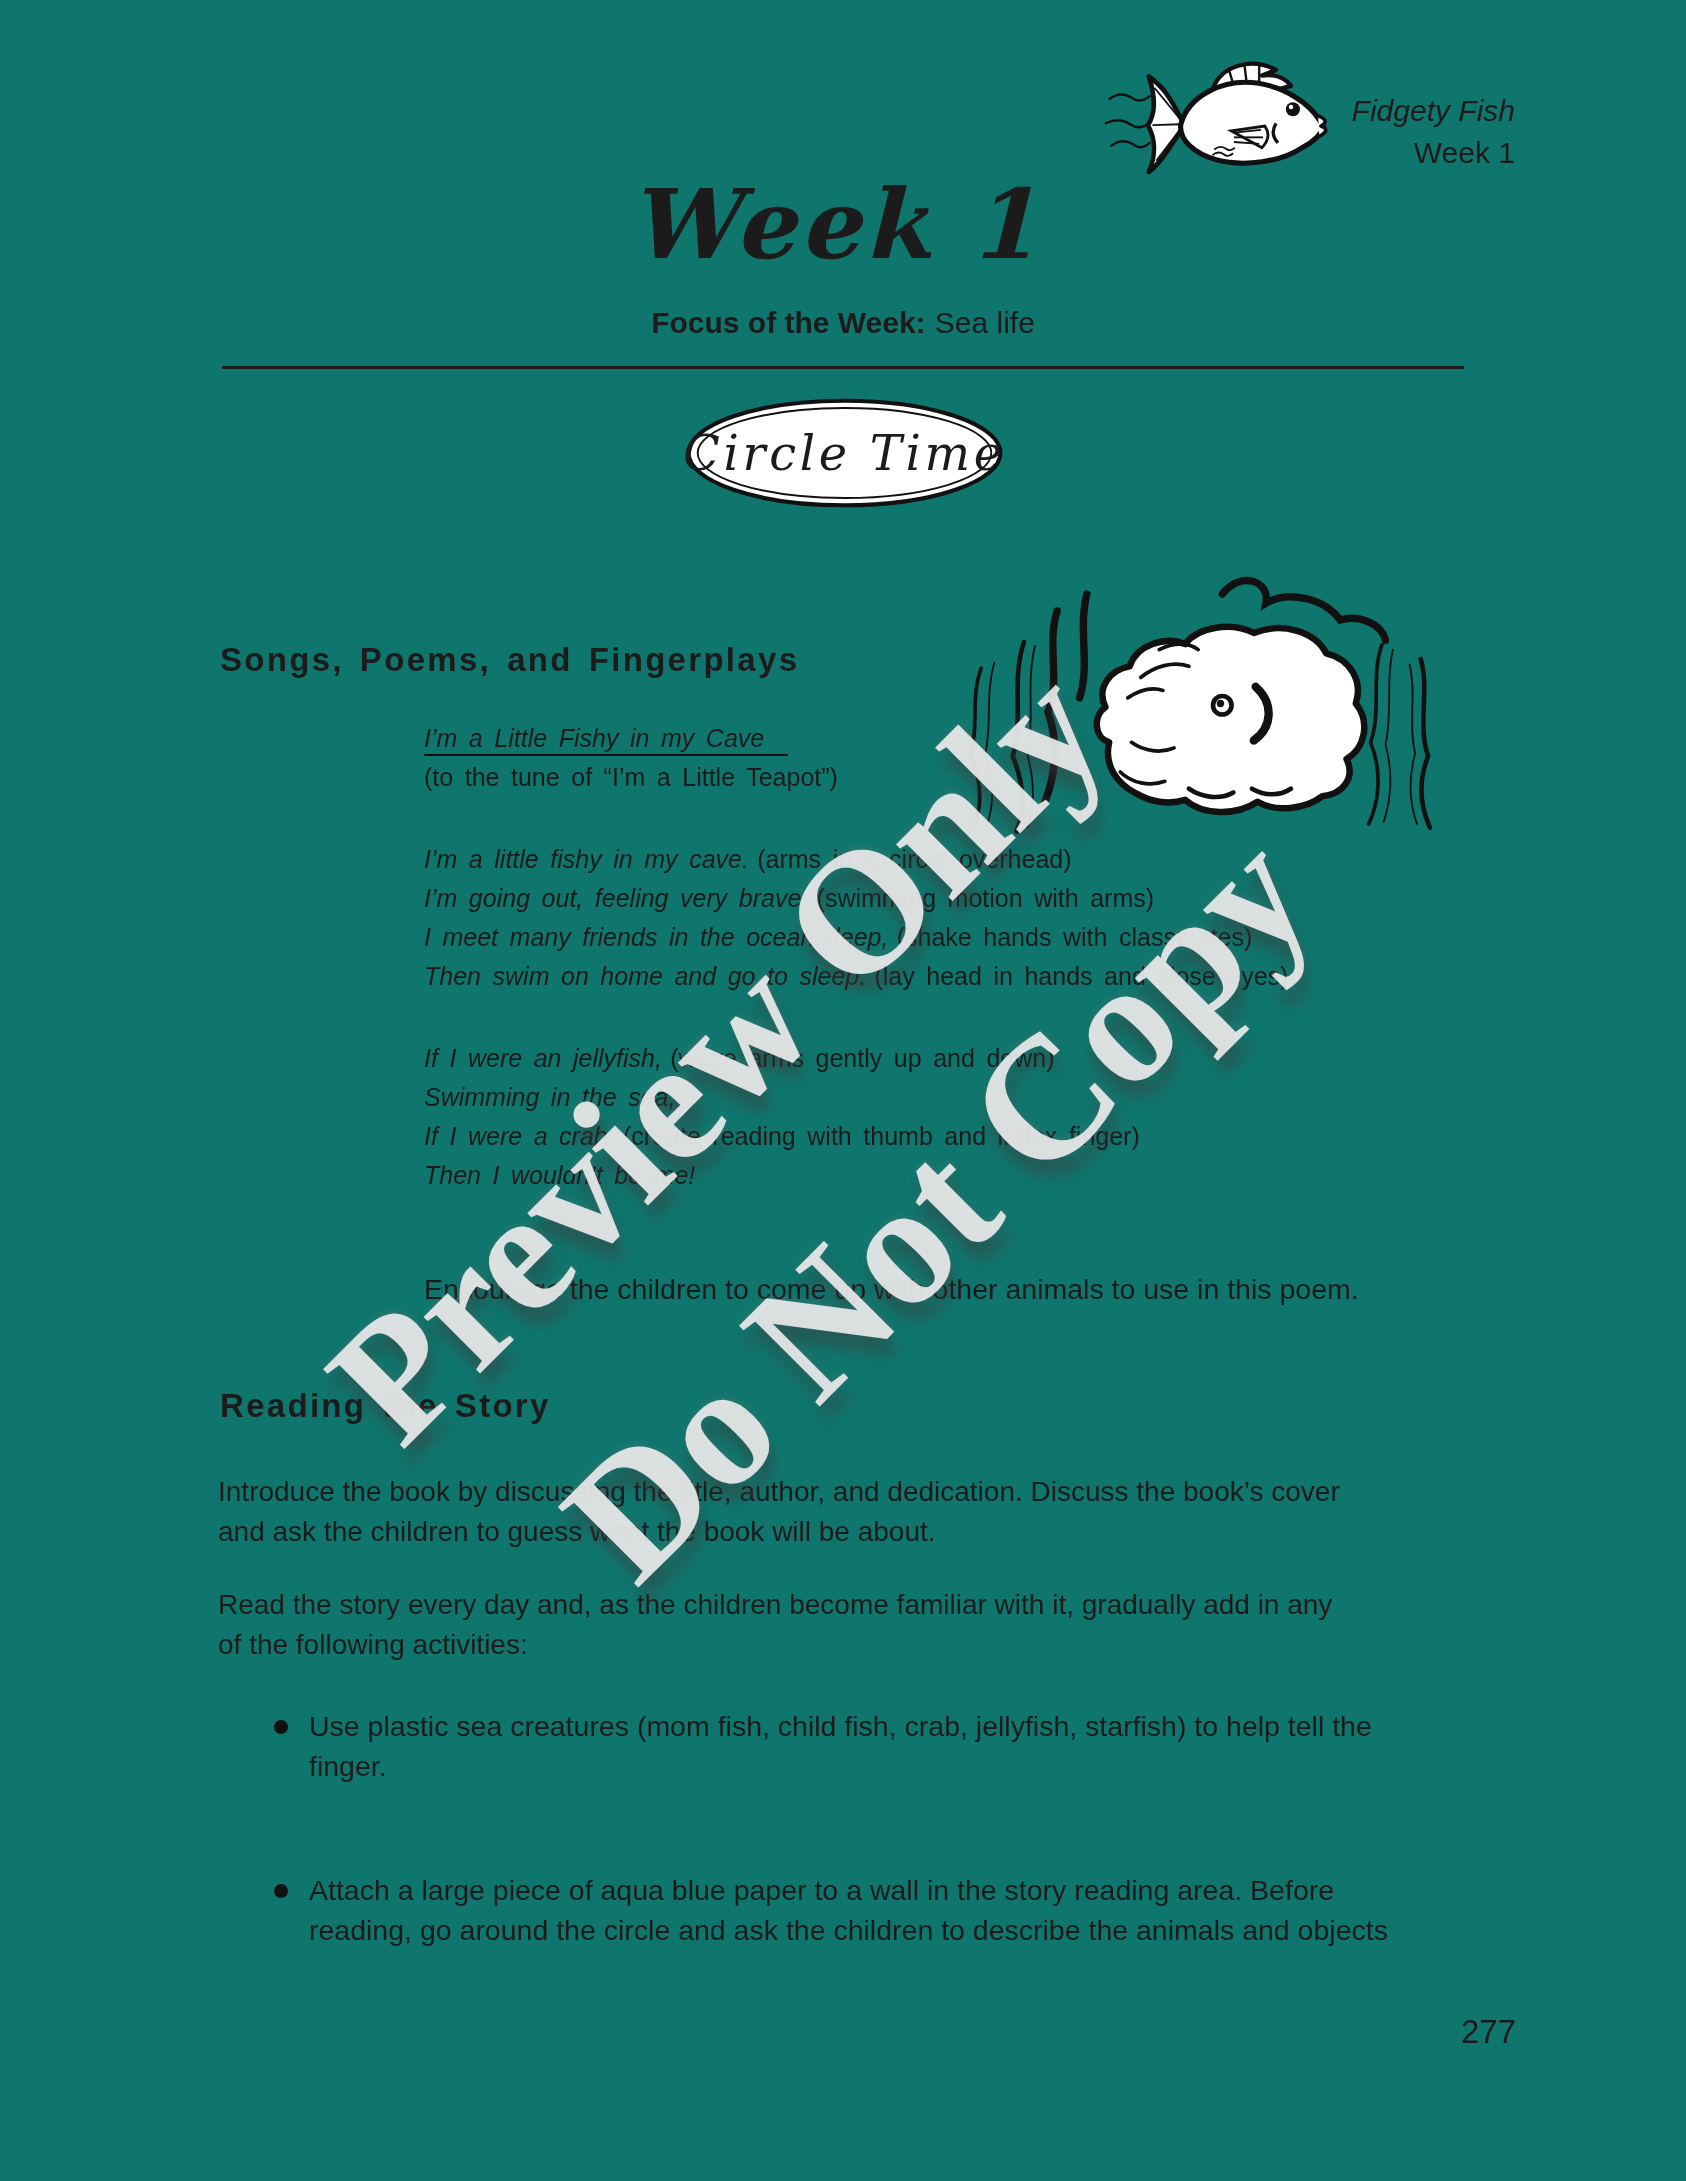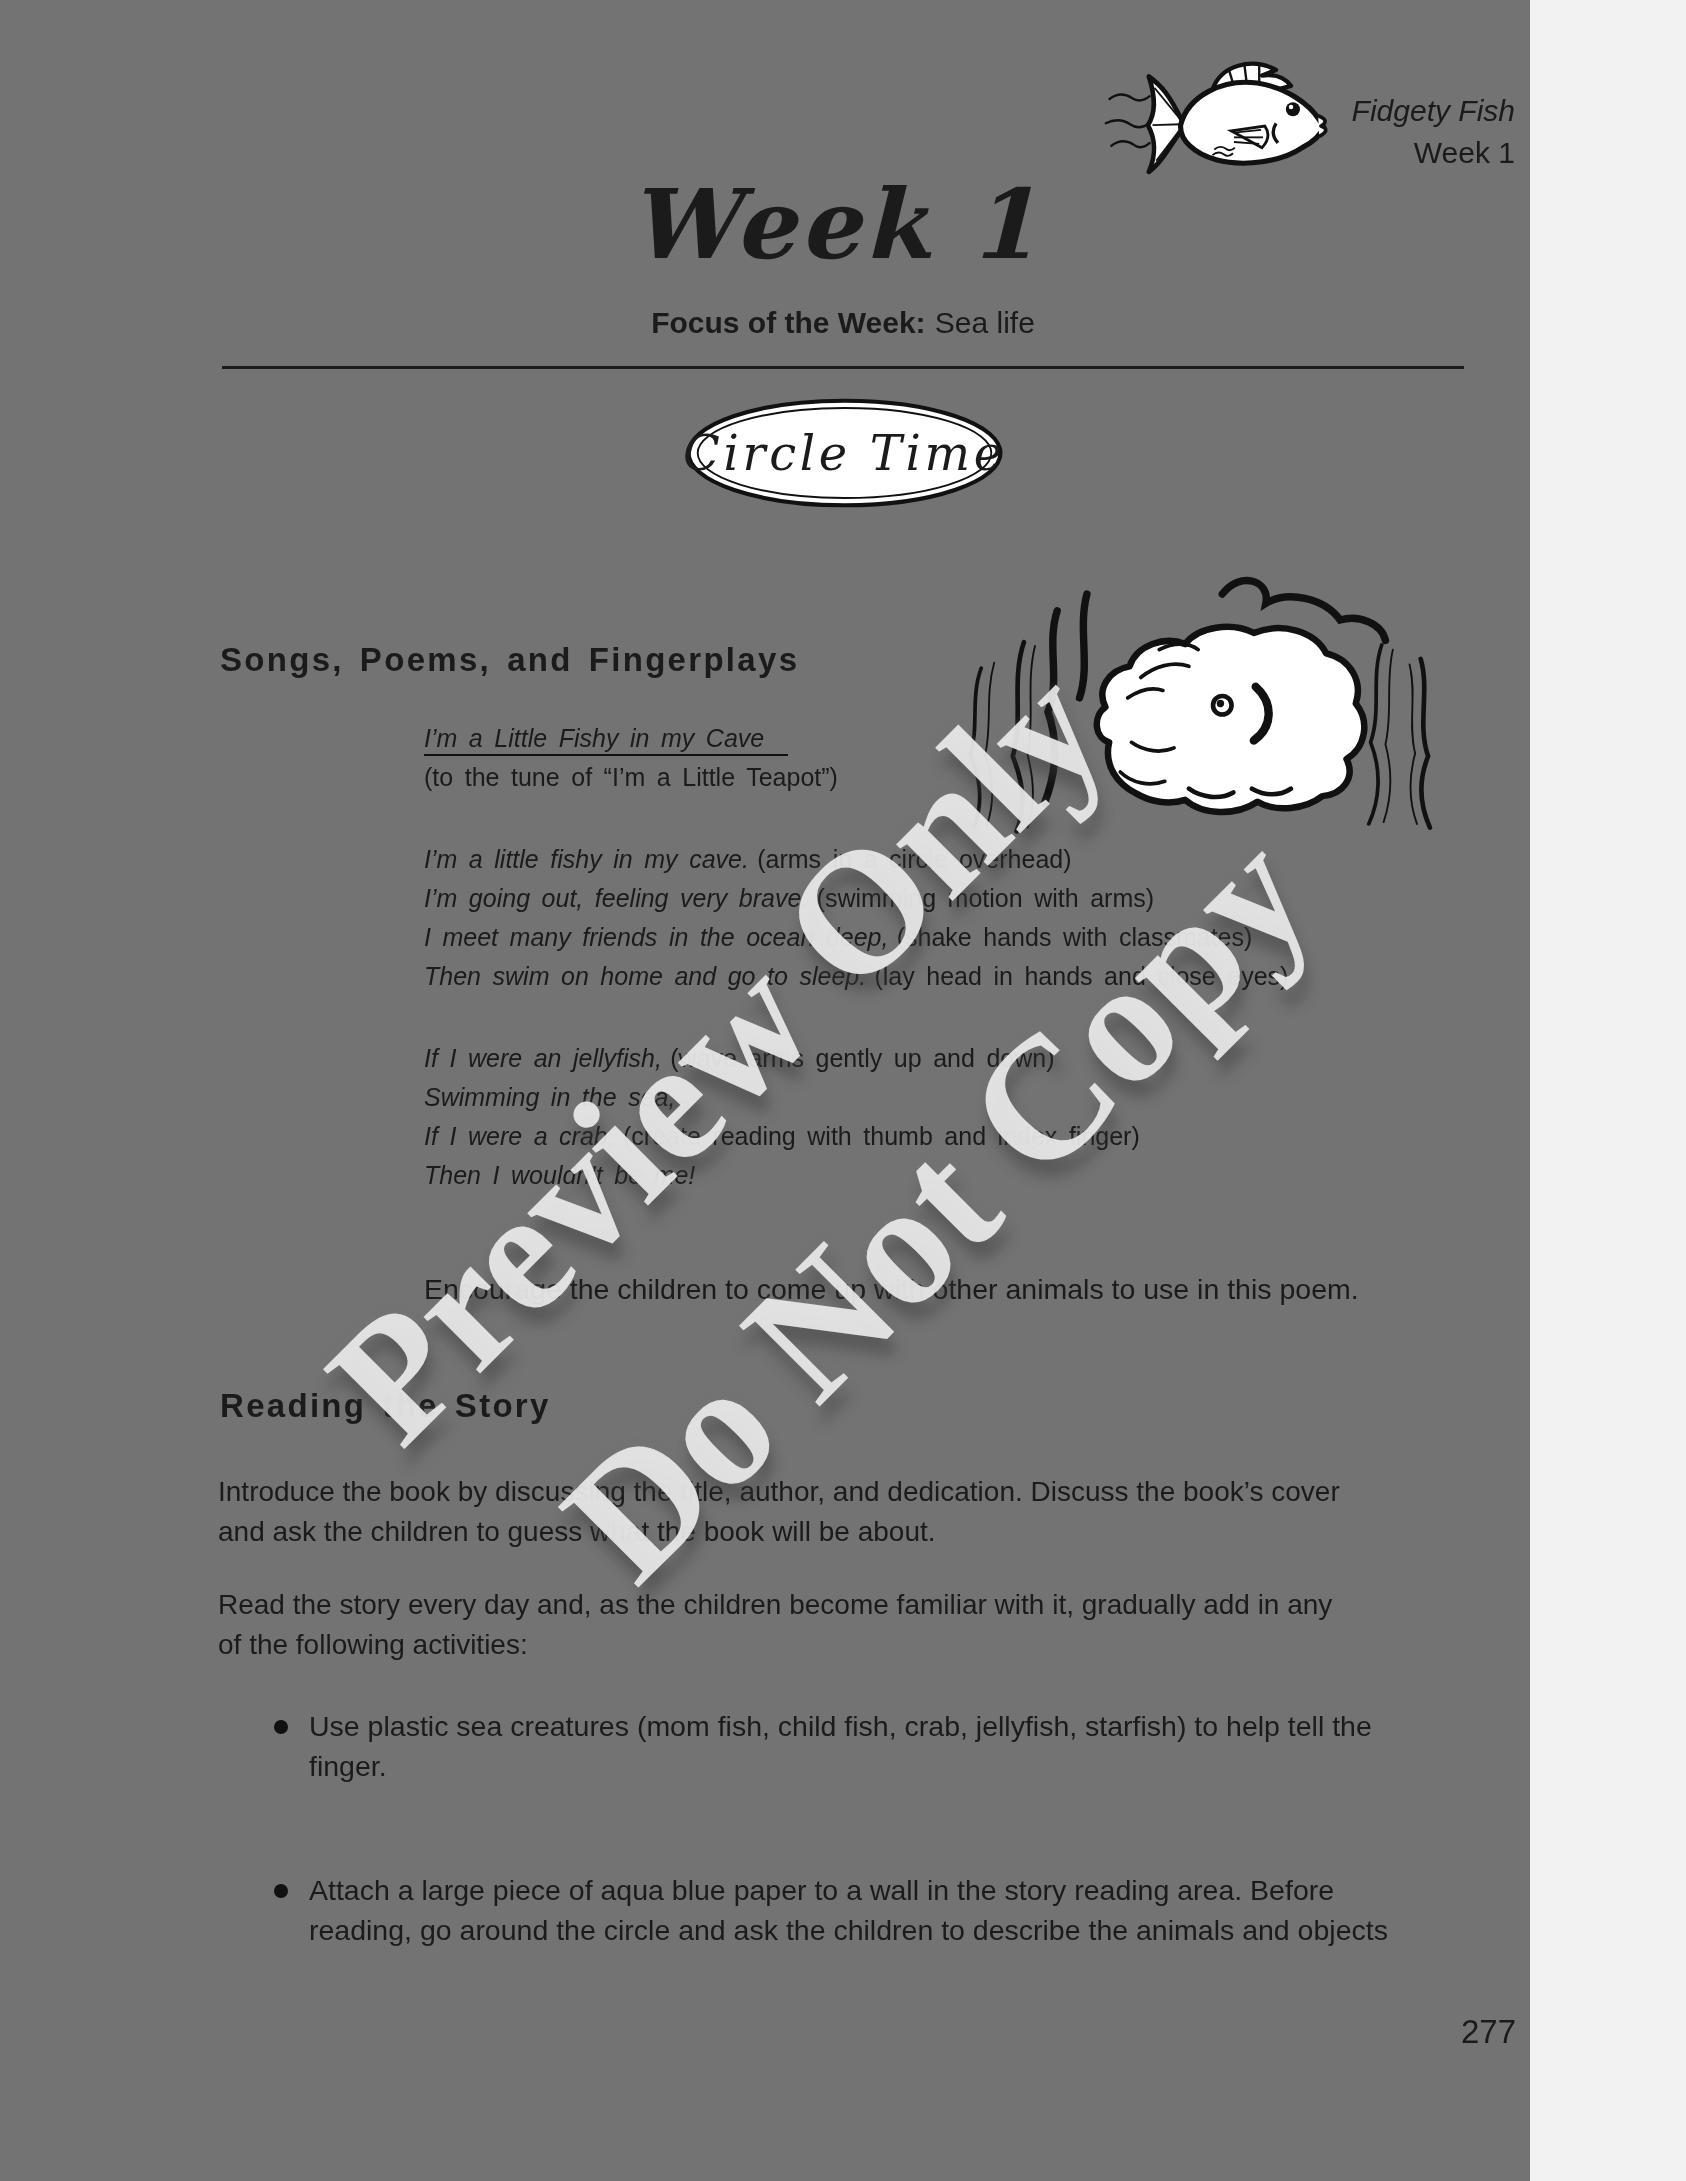--- a/index.html
+++ b/index.html
@@ -1,17 +1,17 @@
 <!DOCTYPE html>
 <html style="font-size:14.7px"><head>
 <meta charset="utf-8">
 <style>
   html,body{margin:0;padding:0;background:#f2f2f2;}
   #page{
-    position:relative;width:1530px;height:2182px;background:#737373;
+    position:relative;width:1686px;height:2182px;background:#0f766e;
     font-family:"Liberation Sans",sans-serif;color:#1b1b1b;overflow:hidden;
   }
   .abs{position:absolute;}
   
   #header-text{left:1240px;top:90px;width:275px;text-align:right;font-size:30px;line-height:42px;}
   #series-title{font-style:italic;font-weight:500;}
   
   #script-title{left:0;top:171px;width:1686px;text-align:center;
     font-family:"DejaVu Serif",serif;font-style:italic;font-weight:bold;
     font-size:96px;line-height:107px;letter-spacing:3.7px;transform:skewX(-3deg);}

